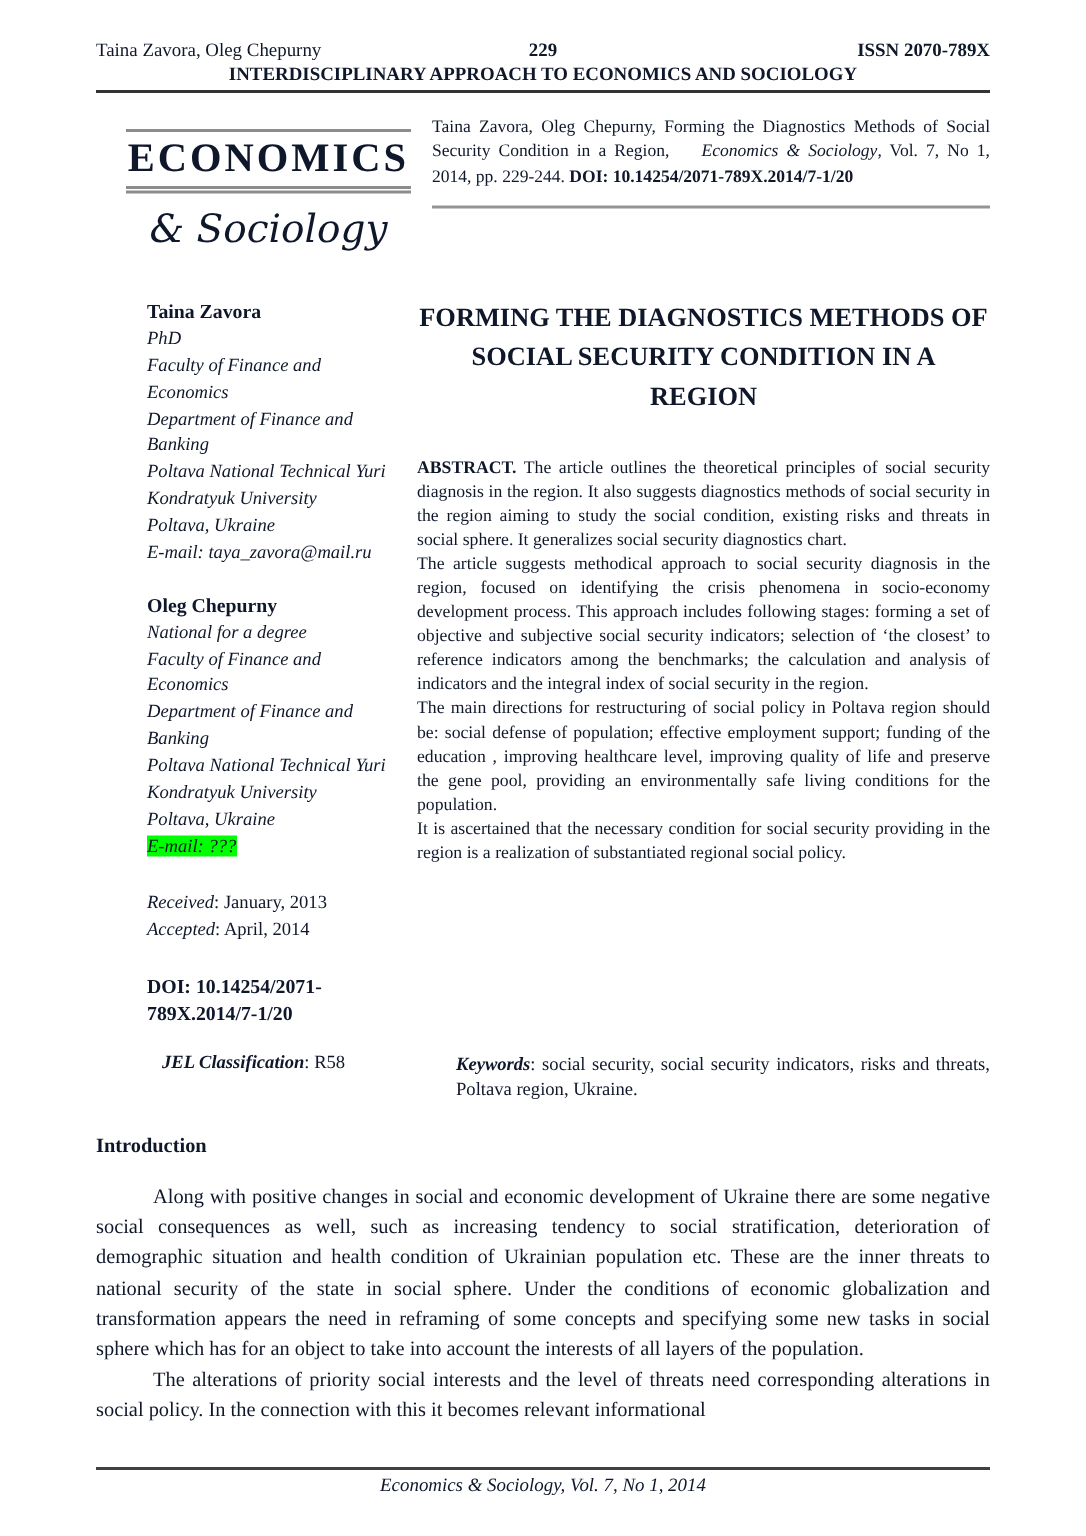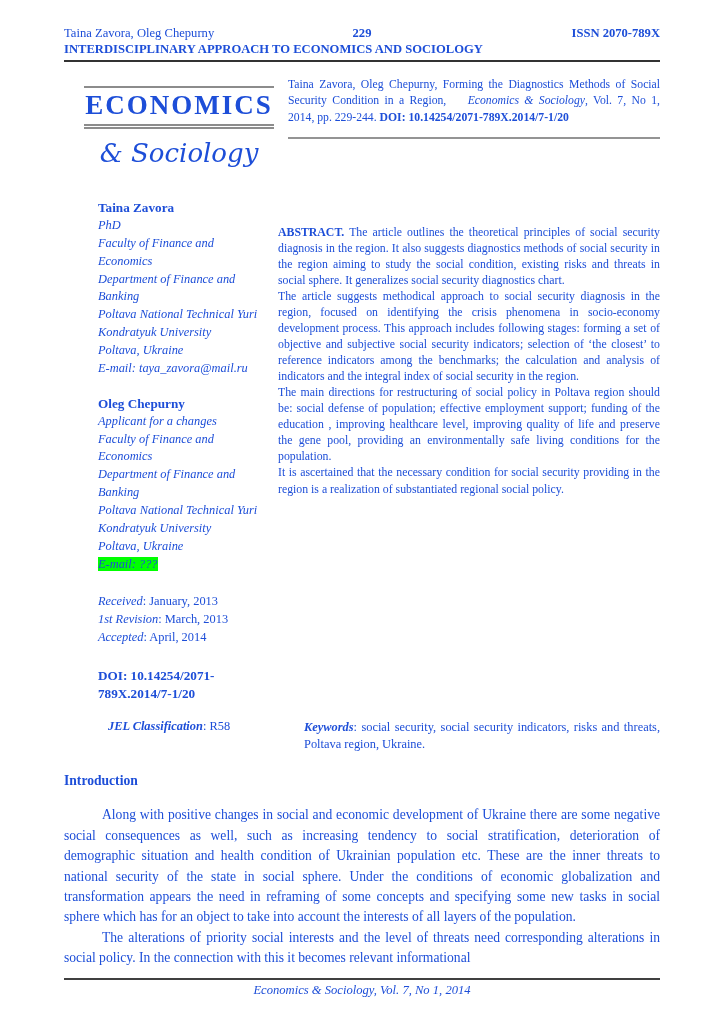--- a/index.html
+++ b/index.html
@@ -1,28 +1,28 @@
 <!DOCTYPE html>
 <html><head>
 <meta charset="utf-8">
 <style>
   * { margin:0; padding:0; box-sizing:border-box; }
   html,body { background:#ffffff; }
   .page {
     width:724px; height:1024px; margin:0 auto; position:relative;
-    background:#ffffff; color:#1d4ed8; overflow:hidden;
+    background:#ffffff; color:#0f172a; overflow:hidden;
     font-family:"Liberation Serif", serif;
   }
   
   .header { padding:26px 64px 0; }
   .header-row1 { display:flex; align-items:baseline; font-size:12.6px; }
   .h-authors { flex:1; text-align:left; }
   .h-page { text-align:center; font-weight:bold; }
   .h-issn { flex:1; text-align:right; font-weight:bold; }
-  .header-row2 { text-align:left; font-weight:bold; font-size:12.6px; margin-top:1px; }
+  .header-row2 { text-align:center; font-weight:bold; font-size:12.6px; margin-top:1px; }
   .header-rule { border-bottom:2px solid #333333; margin-top:3px; }
   
   .top-section { display:flex; padding:15px 64px 0; }
   .logo-area { width:216px; padding-top:9px; }
   .logo-box { margin-left:20px; width:190px; }
   .logo-title {
     font-weight:bold; font-size:27px; text-align:center; letter-spacing:2px;
     border-top:2px solid #8c8c8c; border-bottom:5px double #8c8c8c;
     padding:2px 0 3px;
   }
@@ -98,36 +98,36 @@
         <div class="author-name">Taina Zavora</div>
         <div class="author-line">PhD</div>
         <div class="author-line">Faculty of Finance and Economics</div>
         <div class="author-line">Department of Finance and Banking</div>
         <div class="author-line">Poltava National Technical Yuri Kondratyuk University</div>
         <div class="author-line">Poltava, Ukraine</div>
         <div class="author-line">E-mail: taya_zavora@mail.ru</div>
       </div>
       <div class="author-block">
         <div class="author-name">Oleg Chepurny</div>
-        <div class="author-line">Applicant for a changes</div>
+        <div class="author-line">National for a degree</div>
         <div class="author-line">Faculty of Finance and Economics</div>
         <div class="author-line">Department of Finance and Banking</div>
         <div class="author-line">Poltava National Technical Yuri Kondratyuk University</div>
         <div class="author-line">Poltava, Ukraine</div>
         <div class="author-line"><span class="email-highlight">E-mail: ???</span></div>
       </div>
       <div class="dates-block">
         <div><span class="date-label">Received</span><span>: January, 2013</span></div>
-        <div><span class="date-label">1st Revision</span><span>: March, 2013</span></div>
         <div><span class="date-label">Accepted</span><span>: April, 2014</span></div>
       </div>
       <div class="doi-block">DOI: 10.14254/2071-789X.2014/7-1/20</div>
     </div>
 
     <div class="article-col">
+      <h1 class="article-title">FORMING THE DIAGNOSTICS METHODS OF SOCIAL SECURITY CONDITION IN A REGION</h1>
       <div class="abstract">
         <p><span class="abstract-label">ABSTRACT.</span> <span>The article outlines the theoretical principles of social security diagnosis in the region. It also suggests diagnostics methods of social security in the region aiming to study the social condition, existing risks and threats in social sphere.  It generalizes social security diagnostics chart.</span></p>
         <p>The article suggests methodical approach to social security diagnosis in the region, focused on identifying the crisis phenomena in socio-economy development process. This approach includes following stages: forming a set of objective and subjective social security indicators; selection of ‘the closest’ to reference indicators among the benchmarks; the calculation and analysis of indicators and the integral index of social security in the region.</p>
         <p>The main directions for restructuring of social policy in Poltava region should be: social defense of population; effective employment support; funding of the education , improving healthcare level, improving quality of life and preserve the gene pool, providing an environmentally safe living conditions for the population.</p>
         <p>It is ascertained that the necessary condition for social security providing in the region is a realization of substantiated regional social policy.</p>
       </div>
     </div>
 
   </section>
 

